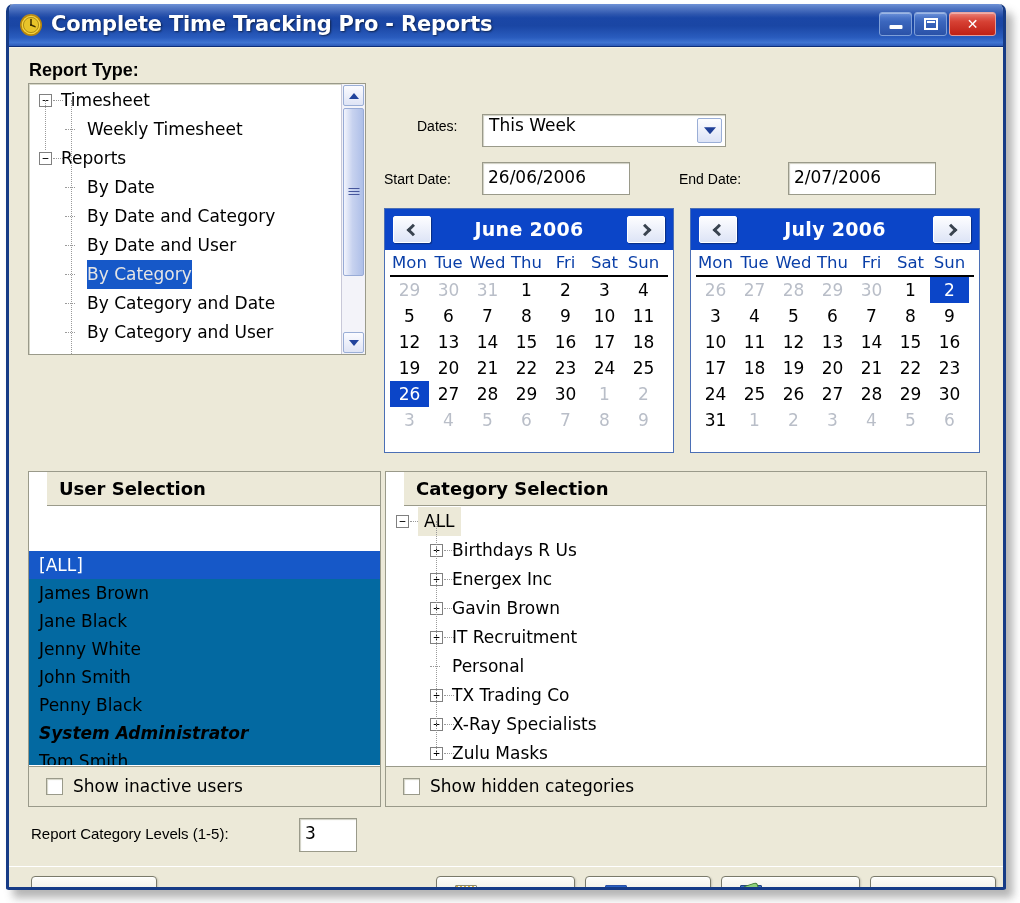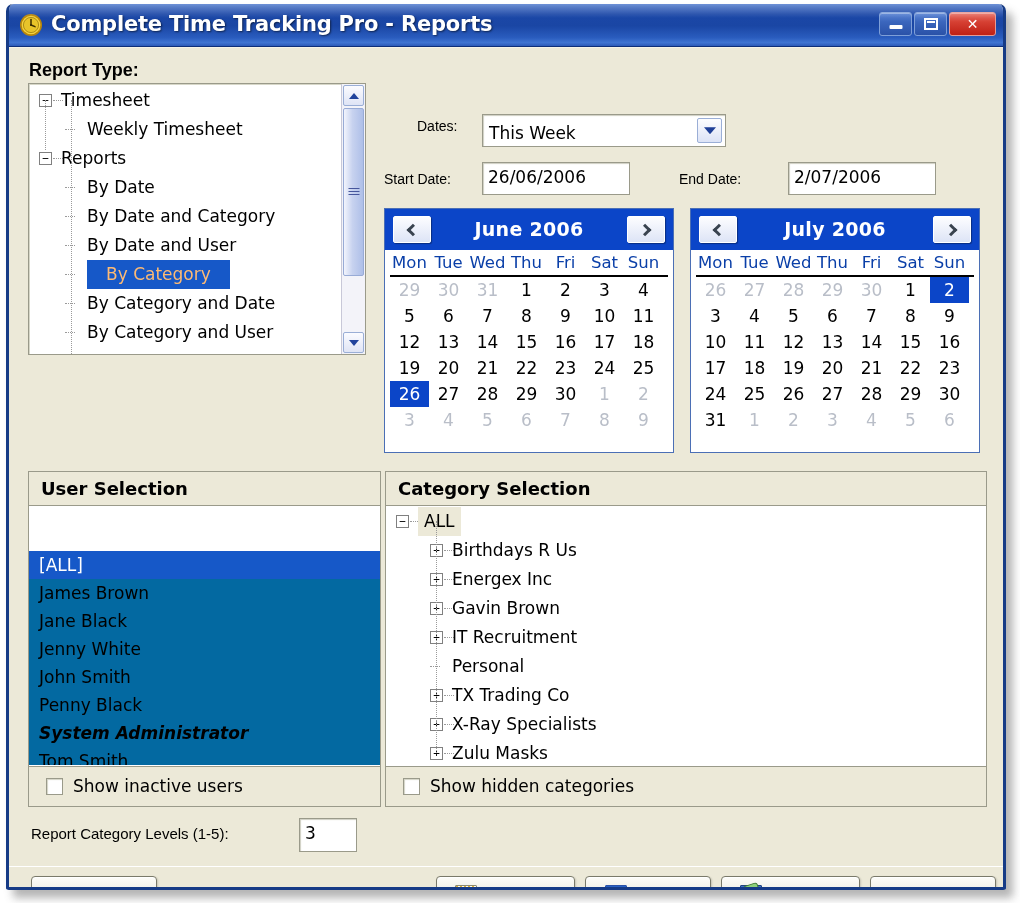--- a/index.html
+++ b/index.html
@@ -97,21 +97,21 @@
   }
   .tnode { position:relative; height:29px; line-height:29px; font-size:17px; white-space:nowrap; }
   .tnode .tlabel { position:absolute; }
   .pm {
     position:absolute; width:13px; height:13px; top:8px;
     border:1px solid #808080; background:#fff; font-size:11px; line-height:11px;
     text-align:center; color:#000; font-family:"DejaVu Sans Mono",monospace;
   }
   .dots { position:absolute; border-left:1px dotted #9a9a9a; }
   .hdot { position:absolute; border-top:1px dotted #9a9a9a; width:10px; }
-  .sel-blue { background:#1658c8; color:#fdba74; padding:0 19px; }
+  .sel-blue { background:#1658c8; color:#e5e5e5; padding:0 0; }
 
   
   #rt-scroll {
     position:absolute; right:0; top:0; width:24px; height:270px;
     background:#f3f3f9; border-left:1px solid #c8c8d8;
   }
   .sb-btn { position:absolute; left:1px; width:21px; height:21px;
     background:linear-gradient(180deg,#fbfbff,#dfe4f5);
     border:1px solid #9aaed6; border-radius:2px; }
   .sb-btn.up{top:1px;} .sb-btn.down{bottom:1px;}
@@ -129,21 +129,21 @@
   
   .fld-label { position:absolute; font-size:14px; }
   .textbox {
     position:absolute; background:#fff; border:1px solid #9a9a8a;
     box-shadow: inset 1px 1px 1px #cfcfc2;
     font-size:17px; padding:2px 5px; color:#000;
     font-family:"DejaVu Sans",sans-serif; line-height:1.45;
   }
   #dates-combo { position:absolute; left:473px; top:66px; width:244px; height:33px;
     background:#fff; border:1px solid #9a9a8a; box-shadow: inset 1px 1px 1px #cfcfc2; }
-  #dates-combo .val { position:absolute; left:6px; top:8px; font-size:17px; }
+  #dates-combo .val { position:absolute; left:6px; top:0; font-size:17px; }
   #dates-combo .arrowbtn {
     position:absolute; right:3px; top:3px; width:25px; height:25px;
     background:linear-gradient(180deg,#fdfdff,#dce3f6);
     border:1px solid #9aaed6; border-radius:2px; }
   #dates-combo .arrowbtn::after{
     content:""; position:absolute; left:50%; top:50%; transform:translate(-50%,-55%);
     width:0;height:0;border-left:6px solid transparent;border-right:6px solid transparent;
     border-top:7px solid #1f3f97; }
 
   
@@ -165,21 +165,21 @@
   .cal-nav.next .chev { transform:translate(-60%,-50%) rotate(45deg); }
   .cal-grid { padding:1px 5px 0 5px; }
   .cal-row { display:flex; }
   .cal-cell { width:39px; text-align:center; font-size:17px; line-height:26px; }
   .cal-row.dow { border-bottom:2px solid #000; }
   .cal-row.dow .cal-cell { color:#0a3fa8; font-weight:normal; line-height:24px; font-size:16.5px;}
   .cal-cell.dim { color:#b9bec8; }
   .cal-cell.sel { background:#0b45c8; color:#fff; }
 
   
-  .panel { position:absolute; background:#fff; border:1px solid #9a9a8a; }
+  .panel { position:absolute; background:#fff; border:1px solid #9a9a8a;padding-left:18px; }
   .panel-title { height:34px; background:#ece9d8; border-bottom:1px solid #9a9a8a;
     font-size:18px; font-weight:bold; padding:6px 0 0 12px; }
   .panel-foot { position:absolute; left:0; right:0; bottom:0; height:40px;
     background:#ece9d8; border-top:1px solid #9a9a8a; }
   .cbx { position:absolute; left:17px; top:11px; width:17px; height:17px;
     background:#fff; border:1px solid #9a9a8a; box-shadow: inset 1px 1px 1px #d4d4c6;}
   .cbx-label { position:absolute; left:44px; top:9px; font-size:17px; }
 
   #user-panel { left:19px; top:423px; width:353px; height:336px; }
   #cat-panel  { left:376px; top:423px; width:602px; height:336px; }

